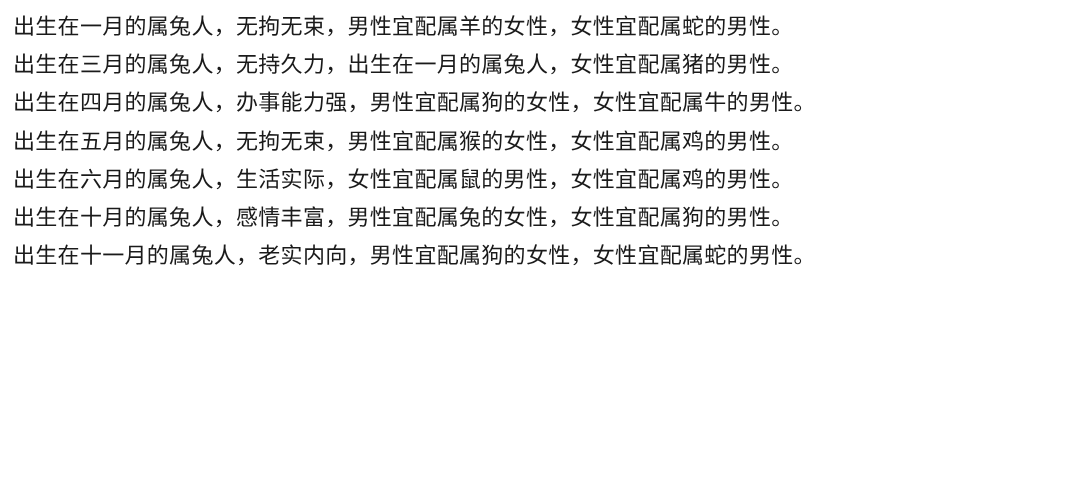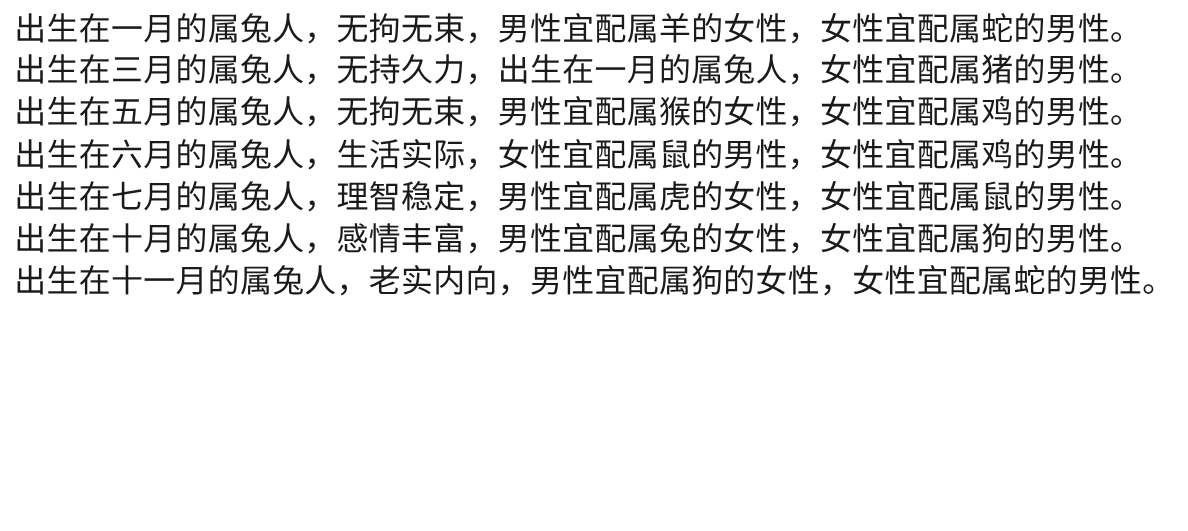--- a/index.html
+++ b/index.html
@@ -13,31 +13,31 @@
     overflow: hidden;
   }
   .article-body {
     padding: 8px 0 0 13px;
   }
   .text-line {
     margin: 0;
     padding: 0;
     white-space: nowrap;
     font-family: Liberation Serif, serif;
-    font-size: 29px;
+    font-size: 22px;
     line-height: 38.2px;
     letter-spacing: 0.3px;
     color: #1a1a1a;
     font-weight: 400;
   }
 </style>
 </head>
 <body>
 
 <div class="article-body">
   <p class="text-line">出生在一月的属兔人，无拘无束，男性宜配属羊的女性，女性宜配属蛇的男性。</p>
   <p class="text-line">出生在三月的属兔人，无持久力，出生在一月的属兔人，女性宜配属猪的男性。</p>
+  <p class="text-line">出生在四月的属兔人，办事能力强，男性宜配属狗的女性，女性宜配属牛的男性。</p>
   <p class="text-line">出生在五月的属兔人，无拘无束，男性宜配属猴的女性，女性宜配属鸡的男性。</p>
   <p class="text-line">出生在六月的属兔人，生活实际，女性宜配属鼠的男性，女性宜配属鸡的男性。</p>
-  <p class="text-line">出生在七月的属兔人，理智稳定，男性宜配属虎的女性，女性宜配属鼠的男性。</p>
   <p class="text-line">出生在十月的属兔人，感情丰富，男性宜配属兔的女性，女性宜配属狗的男性。</p>
   <p class="text-line">出生在十一月的属兔人，老实内向，男性宜配属狗的女性，女性宜配属蛇的男性。</p>
 </div>
 
 </body></html>

